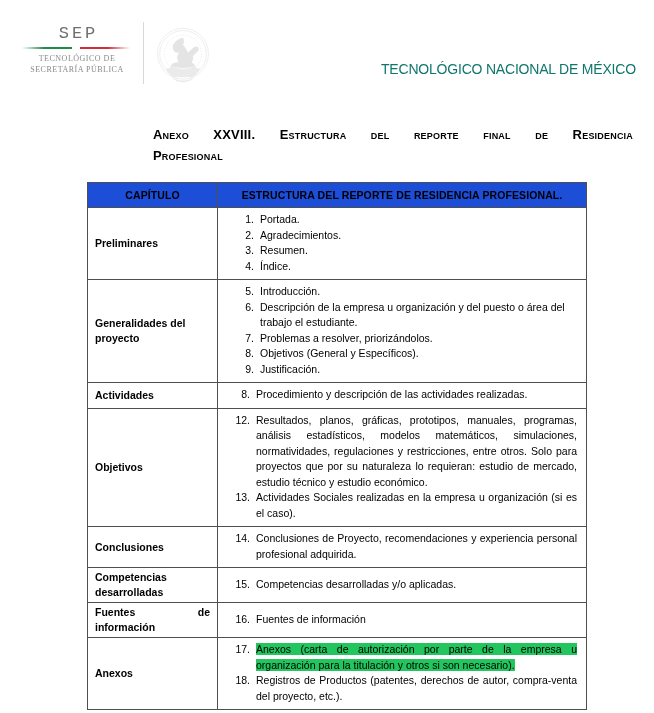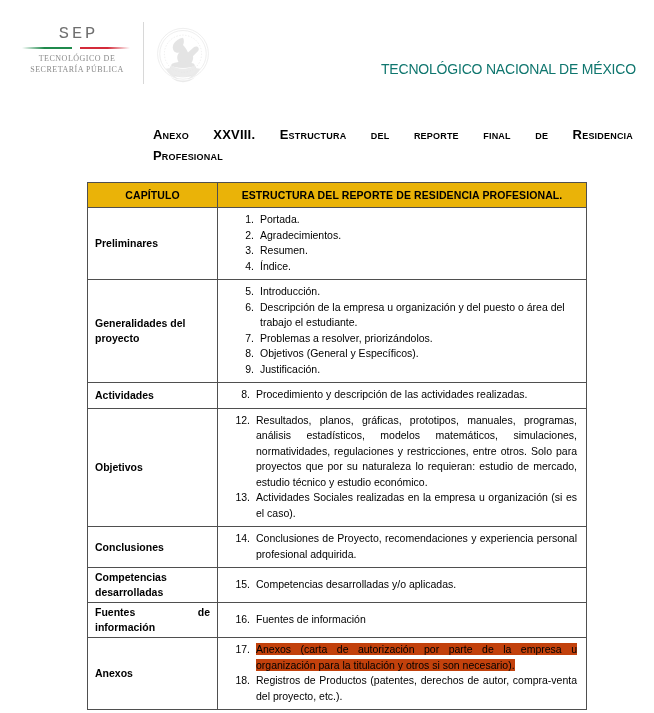--- a/index.html
+++ b/index.html
@@ -113,21 +113,21 @@
     border-collapse: collapse;
     table-layout: fixed;
     font-size: 10.5px;
   }
   .report-table td, .report-table th {
     border: 1px solid #4f4f4f;
     vertical-align: middle;
     padding: 0;
   }
   .report-table th {
-    background: #eab308;
+    background: #1d4ed8;
     font-weight: bold;
     font-size: 10.5px;
     padding: 6px 4px;
     letter-spacing: 0.1px;
   }
   th.col-chapter { width: 121px; text-align: center; }
   th.col-structure { }
 
   td.chapter-cell {
     width: 121px;
@@ -164,21 +164,21 @@
     width: 30px;
     text-align: right;
   }
   ol.item-list li.wide-num { padding-left: 32px; }
   ol.item-list li.wide-num .num { width: 26px; }
   ol.item-list li .txt { display: block; }
   ol.item-list li.justify .txt {
     text-align: justify;
   }
   .hl {
-    background: #c2410c;
+    background: #22c55e;
     box-decoration-break: clone;
     -webkit-box-decoration-break: clone;
   }
 </style>
 </head>
 <body>
 
 <div class="page-header">
 
   <div class="sep-logo">

